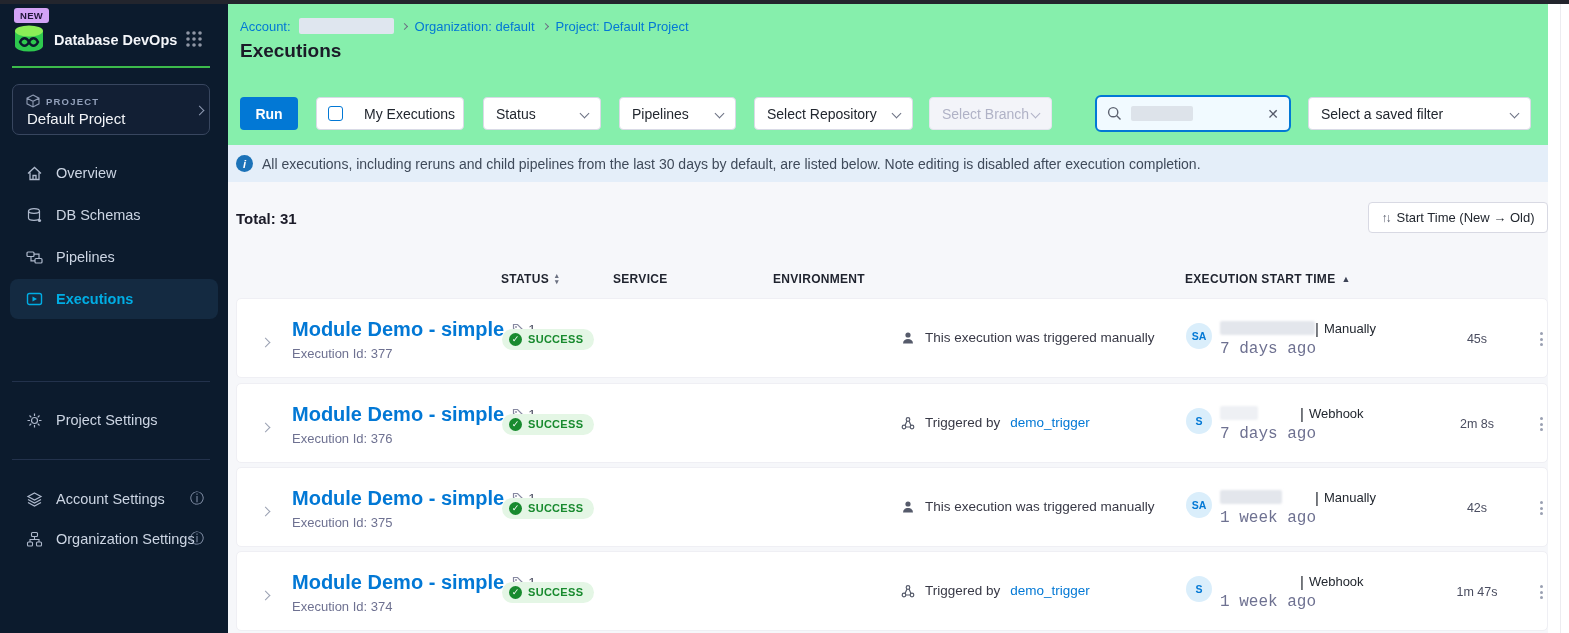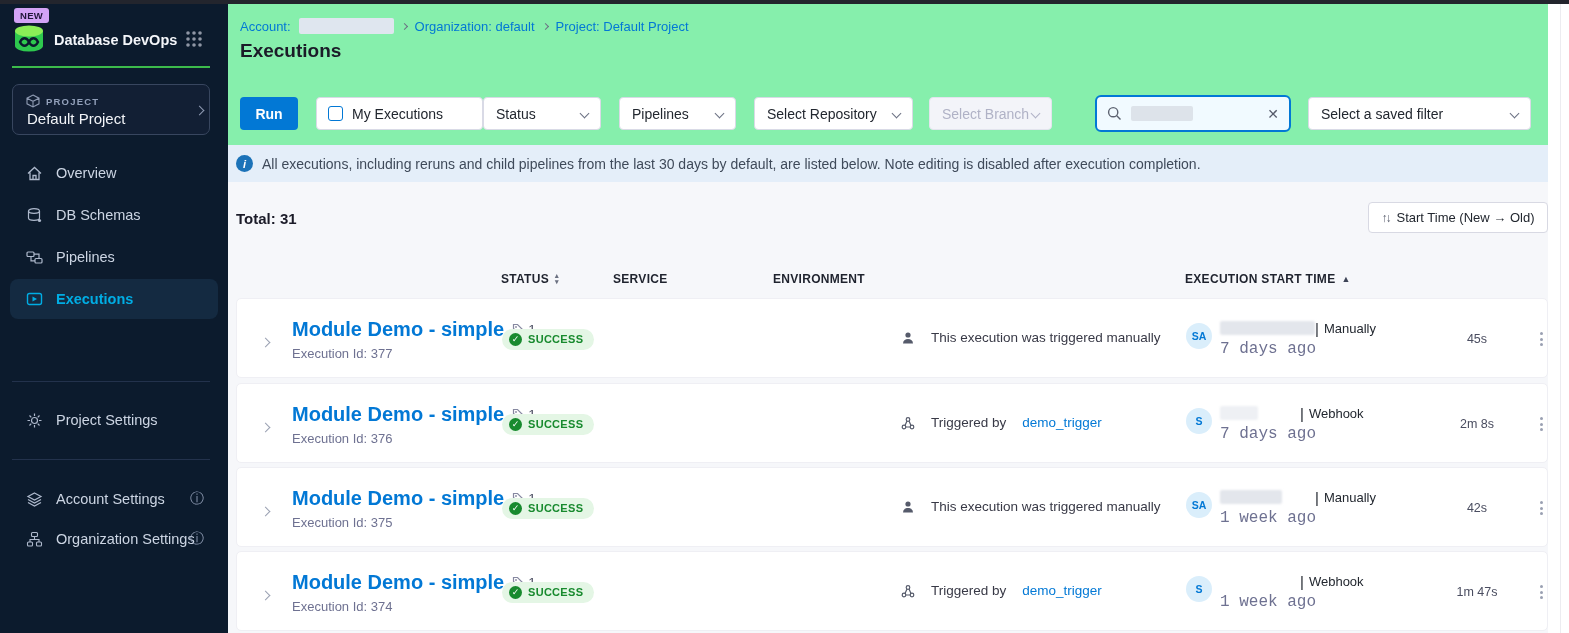--- a/index.html
+++ b/index.html
@@ -91,21 +91,21 @@
   .cell-name { position:absolute; left:55px; top:19px; }
   .name-line { display:flex; align-items:center; gap:8px; }
   .pipe-link { color:#0278d5; font-size:20px; font-weight:bold; cursor:pointer; }
   .tag-wrap { display:flex; align-items:center; gap:3px; color:#4a4d60; font-size:13.5px; }
   .exec-id { margin-top:5px; font-size:13px; color:#6e7191; }
   .cell-status { position:absolute; left:265px; top:29px; }
   .pill { display:inline-flex; align-items:center; gap:6px; background:#e4f6e5; border-radius:12px; padding:4px 11px 4px 7px; }
   .pill-check { width:13px; height:13px; border-radius:50%; background:#188a2e; color:#fff; font-size:9px;
     display:flex; align-items:center; justify-content:center; }
   .pill-text { color:#188a2e; font-size:11px; font-weight:bold; letter-spacing:.3px; }
-  .cell-trigger { position:absolute; left:664px; top:31px; display:flex; align-items:center; gap:16px;
+  .cell-trigger { position:absolute; left:664px; top:31px; display:flex; align-items:center; gap:10px;
     font-size:13.5px; color:#383946; }
   .trig-link { color:#0278d5; cursor:pointer; }
   .cell-start { position:absolute; left:949px; top:20px; display:flex; gap:8px; }
   .avatar { width:26px; height:26px; border-radius:50%; background:#daeefb; color:#0278d5; font-size:10.5px; font-weight:bold;
     display:flex; align-items:center; justify-content:center; margin-top:4px; }
   .start-lines { display:flex; flex-direction:column; }
   .start-l1 { display:flex; align-items:center; height:18px; }
   .name-area { display:flex; align-items:center; }
   .name-area.manual { width:95px; }
   .name-area.webhook { width:80px; }
@@ -227,21 +227,21 @@
       <span class="bc-sep"></span>
       <span class="bc-link">Organization: default</span>
       <span class="bc-sep"></span>
       <span class="bc-link">Project: Default Project</span>
     </div>
 
     <div class="abs page-title">Executions</div>
 
     <div class="abs toolbar">
       <div class="abs btn-run">Run</div>
-      <div class="tb-box" style="left:100px; width:167px;">
+      <div class="tb-box" style="left:100px; width:148px;gap:12px;">
         <span class="checkbox"></span>
         <span>My Executions</span>
       </div>
       <div class="tb-box select-box" style="left:267px; width:118px;">
         <span>Status</span>
         <span class="chev chev-down"></span>
       </div>
       <div class="tb-box select-box" style="left:403px; width:117px;">
         <span>Pipelines</span>
         <span class="chev chev-down"></span>

